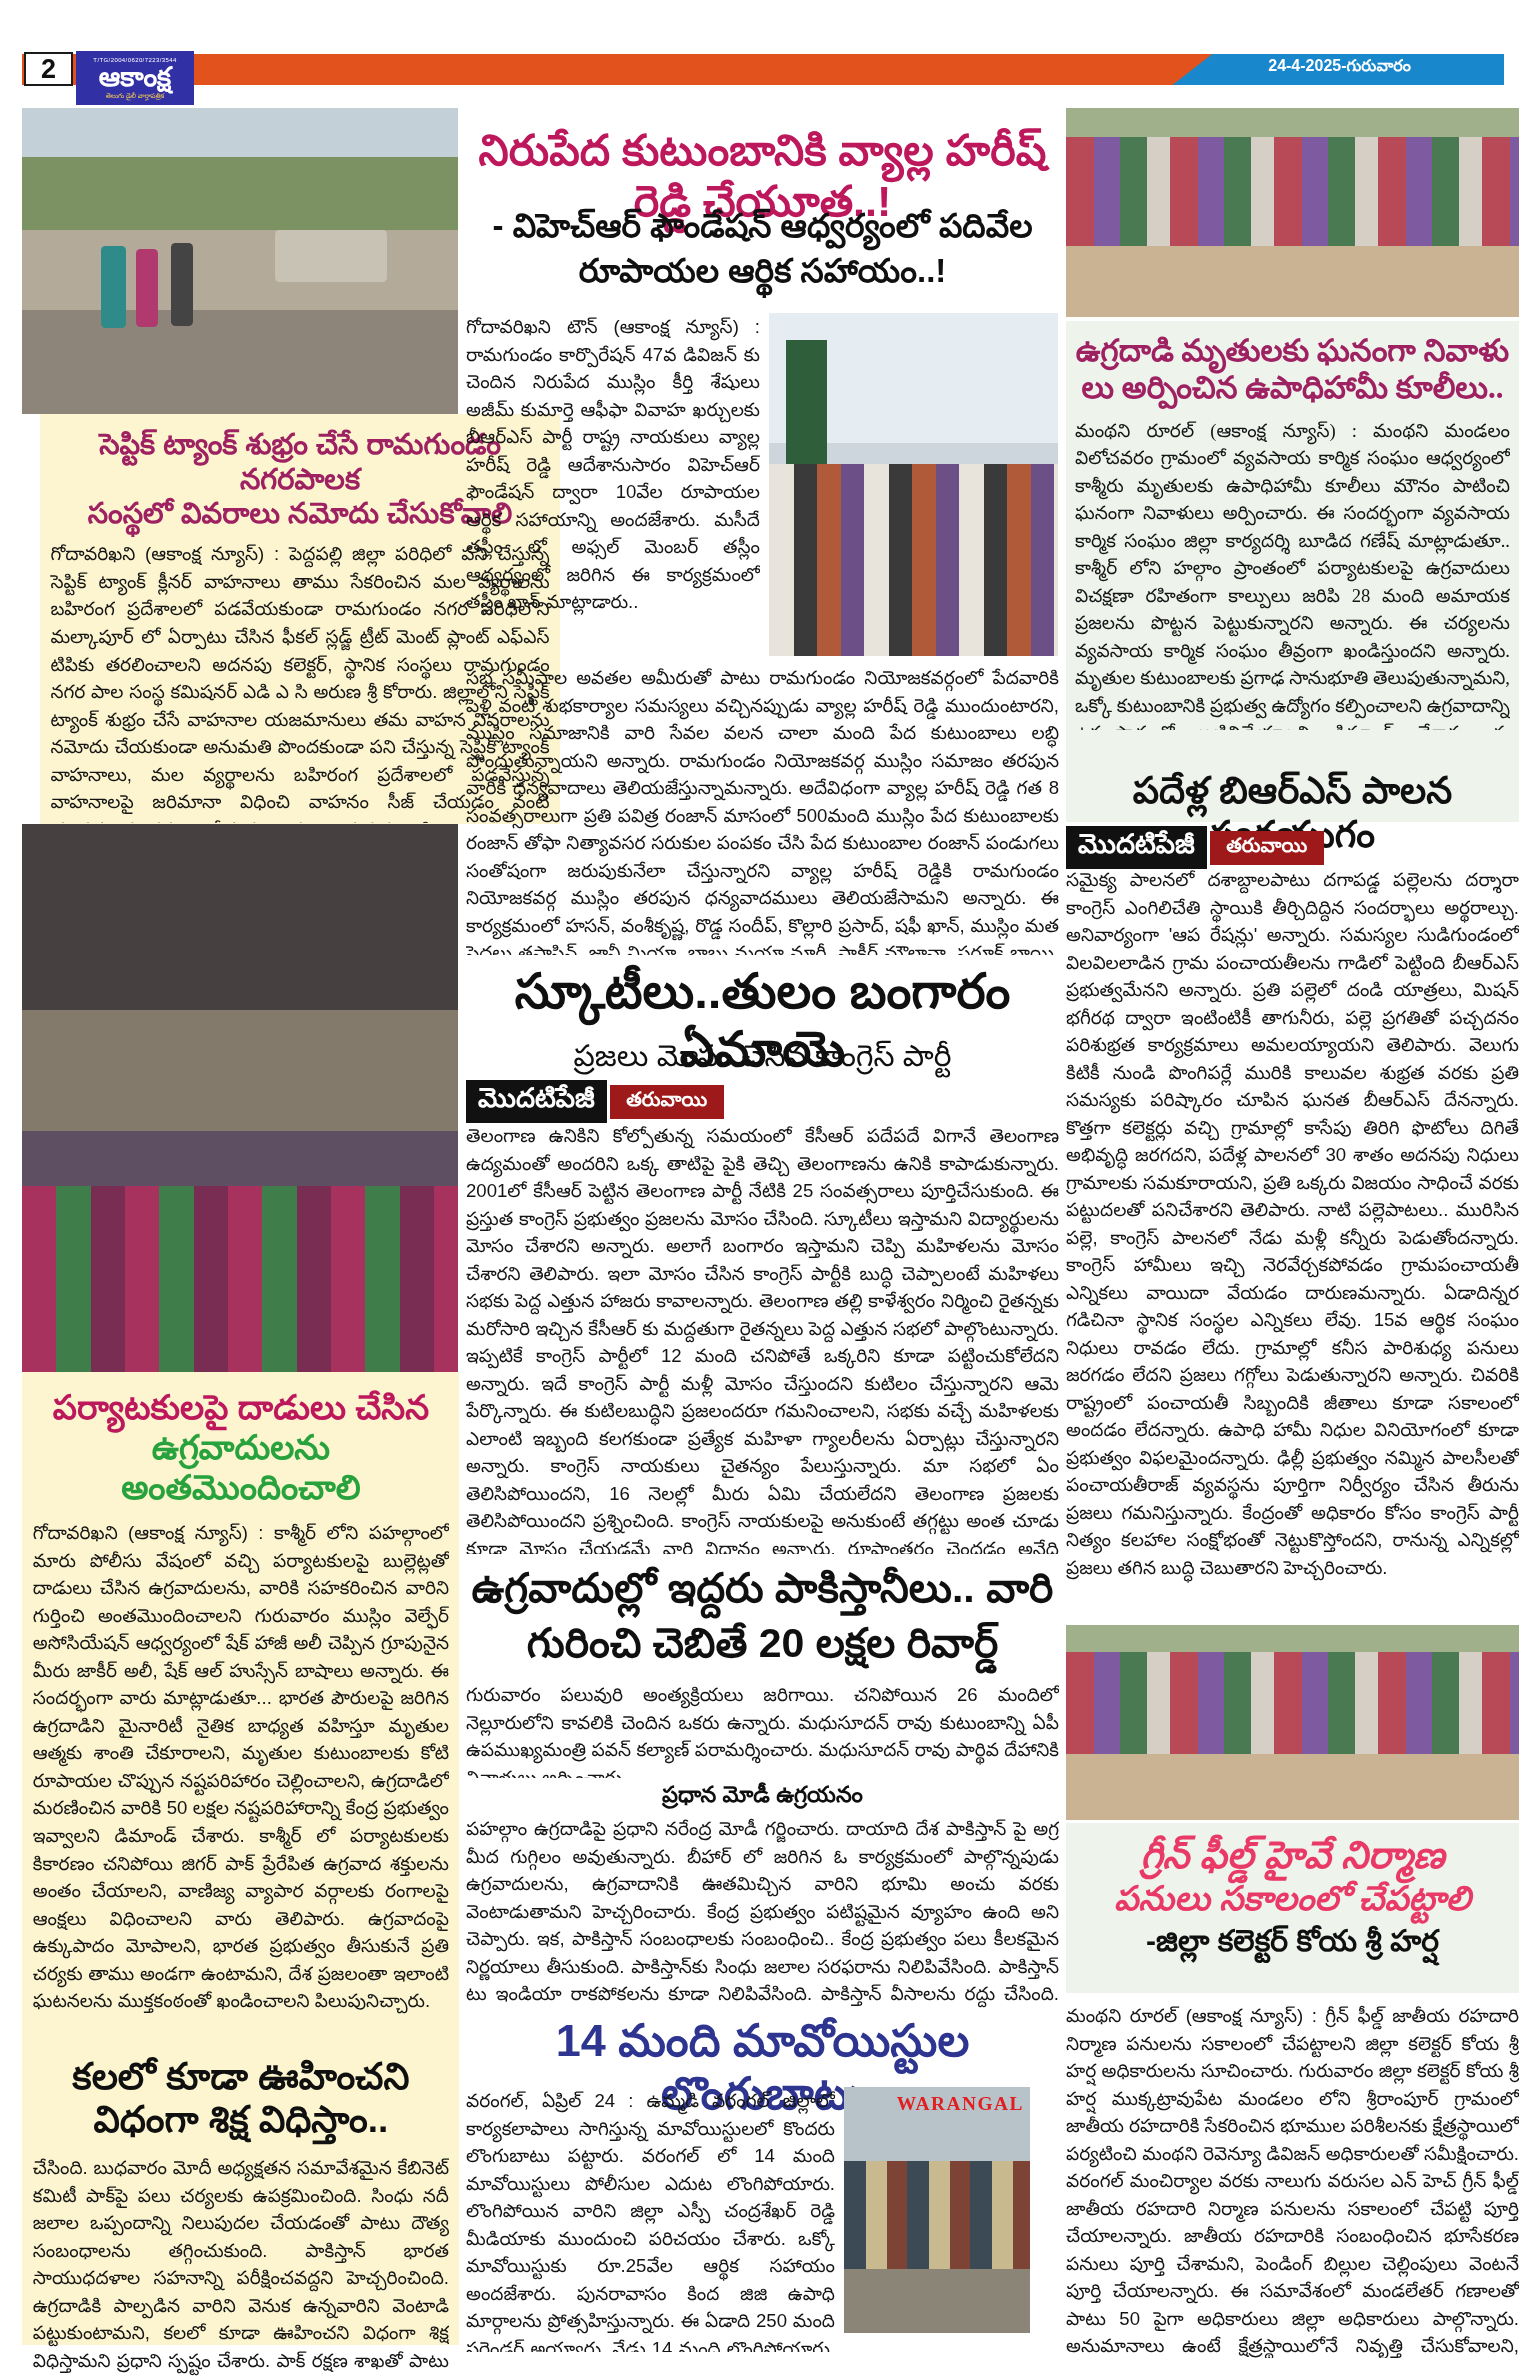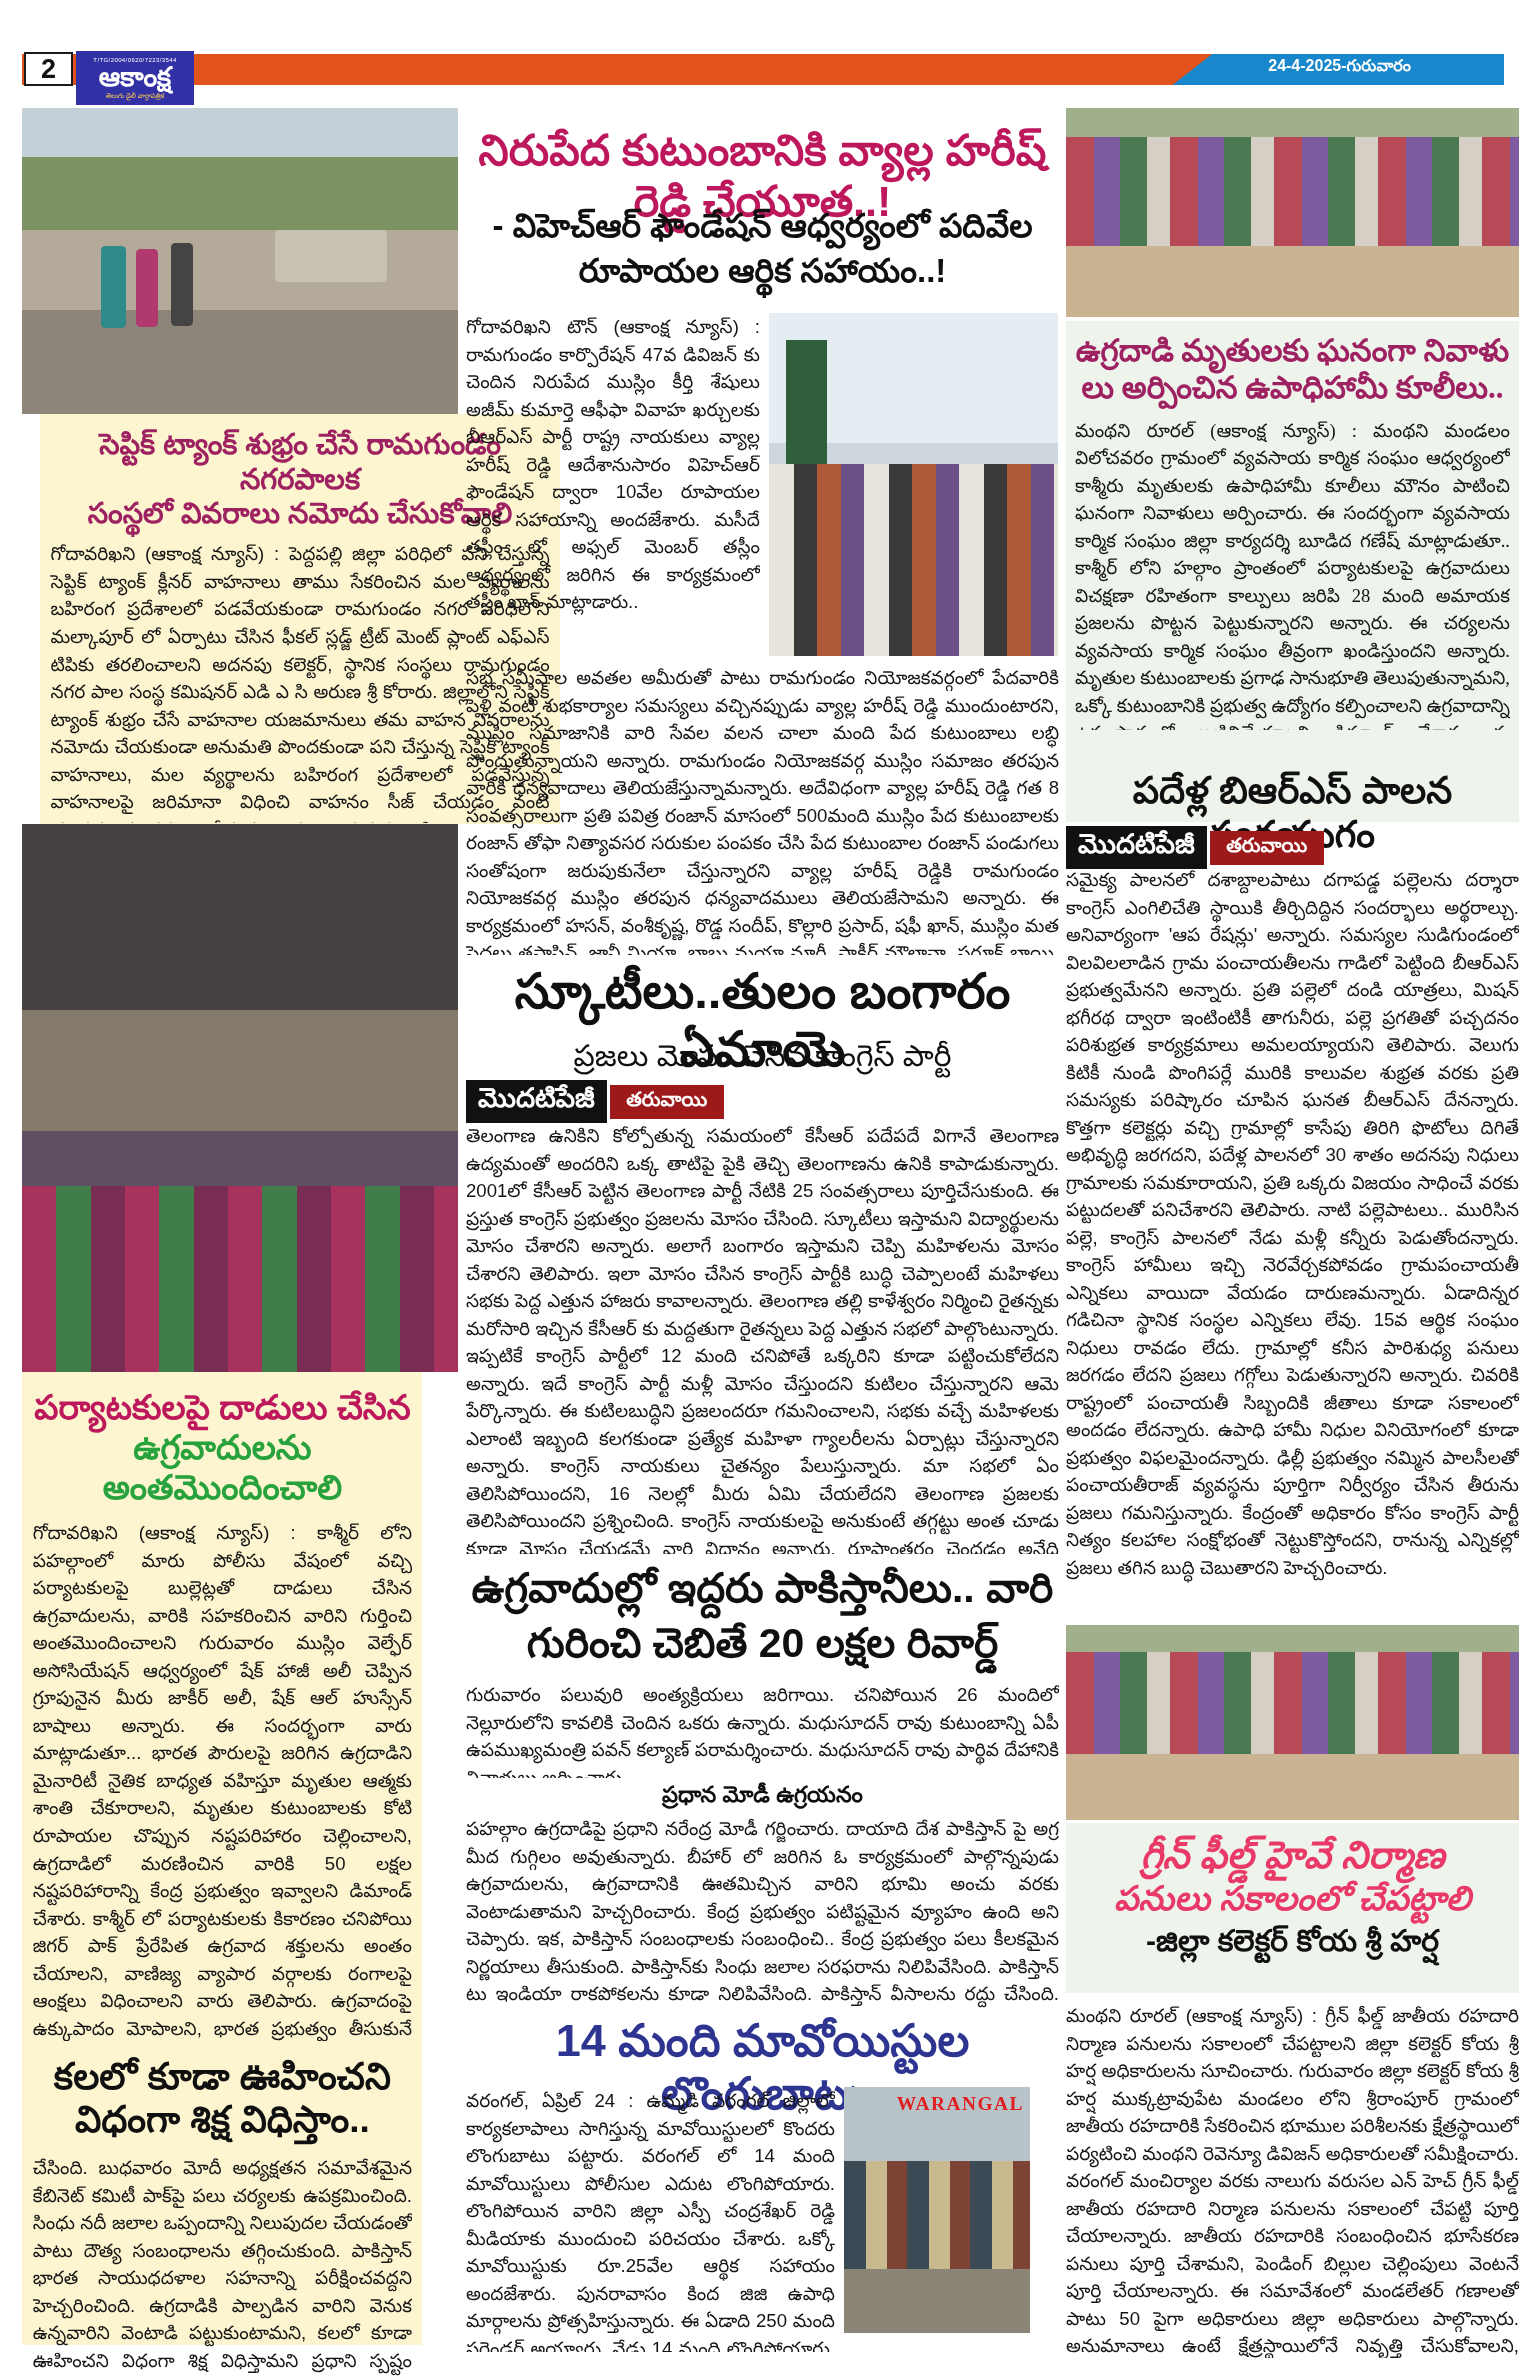--- a/index.html
+++ b/index.html
@@ -75,21 +75,21 @@
   </div>
 
   <div class="abs cream" style="left:40px;top:414px;width:520px;height:410px;padding:13.4px 10.4px;">
     <div class="hl hl-maroon" style="font-size:29px;">సెప్టిక్ ట్యాంక్ శుభ్రం చేసే రామగుండం నగరపాలక</div>
     <div class="hl hl-maroon" style="font-size:29px;margin-bottom:10.4px;">సంస్థలో వివరాలు నమోదు చేసుకోవాలి</div>
     <div class="body-txt" style="height:283px;">గోదావరిఖని (ఆకాంక్ష న్యూస్) : పెద్దపల్లి జిల్లా పరిధిలో పని చేస్తున్న సెప్టిక్ ట్యాంక్ క్లీనర్ వాహనాలు తాము సేకరించిన మల వ్యర్థాలను బహిరంగ ప్రదేశాలలో పడవేయకుండా రామగుండం నగర పరిధిలోని మల్కాపూర్ లో ఏర్పాటు చేసిన ఫీకల్ స్లడ్జ్ ట్రీట్ మెంట్ ప్లాంట్ ఎఫ్ఎస్ టిపికు తరలించాలని అదనపు కలెక్టర్, స్థానిక సంస్థలు రామగుండం నగర పాల సంస్థ కమిషనర్ ఎడి ఎ సి అరుణ శ్రీ కోరారు. జిల్లాలోని సెప్టిక్ ట్యాంక్ శుభ్రం చేసే వాహనాల యజమానులు తమ వాహన వివరాలను నమోదు చేయకుండా అనుమతి పొందకుండా పని చేస్తున్న సెప్టిక్ ట్యాంక్ వాహనాలు, మల వ్యర్థాలను బహిరంగ ప్రదేశాలలో పడవేస్తున్న వాహనాలపై జరిమానా విధించి వాహనం సీజ్ చేయడం వంటి చట్టపరమైన చర్యలు తీసుకుంటారని జాగురుకులండి అన్నారు. ఇలా ఎవరైనా అనుమతి పొందకుండా వుంటే తమ వాహన వివరాలతో మెంట్ రామగుండం నగర పాలక సంస్థ కార్యాలయంలో ఎన్విరాన్ మెంట్ ఇంజనీర్ ను సంప్రదించాలని అన్నారు. సెప్టిక్ ట్యాంక్ క్లీనర్ వాహనాల సేవలు పొందే కోరిక ప్రజలు ఫోన్ నెం. 14420 కు సంప్రదించాలని సూచించారు.</div>
   </div>
 
   <div class="abs photo ph-meeting" style="left:22.4px;top:824px;width:436px;height:548px;"></div>
 
-  <div class="abs cream" style="left:22.4px;top:1372px;width:400px;height:973px;padding:15px 10.4px;">
+  <div class="abs cream" style="left:22.4px;top:1372px;width:437px;height:973px;padding:15px 10.4px;">
     <div class="hl hl-red" style="font-size:34px;">పర్యాటకులపై దాడులు చేసిన</div>
     <div class="hl hl-green" style="font-size:34px;margin-bottom:12px;">ఉగ్రవాదులను అంతమొందించాలి</div>
     <div class="body-txt" style="height:522px;">గోదావరిఖని (ఆకాంక్ష న్యూస్) : కాశ్మీర్ లోని పహల్గాంలో మారు పోలీసు వేషంలో వచ్చి పర్యాటకులపై బుల్లెట్లతో దాడులు చేసిన ఉగ్రవాదులను, వారికి సహకరించిన వారిని గుర్తించి అంతమొందించాలని గురువారం ముస్లిం వెల్ఫేర్ అసోసియేషన్ ఆధ్వర్యంలో షేక్ హాజీ అలీ చెప్పిన గ్రూపునైన మీరు జాకీర్ అలీ, షేక్ ఆల్ హుస్సేన్ బాషాలు అన్నారు. ఈ సందర్భంగా వారు మాట్లాడుతూ... భారత పౌరులపై జరిగిన ఉగ్రదాడిని మైనారిటీ నైతిక బాధ్యత వహిస్తూ మృతుల ఆత్మకు శాంతి చేకూరాలని, మృతుల కుటుంబాలకు కోటి రూపాయల చొప్పున నష్టపరిహారం చెల్లించాలని, ఉగ్రదాడిలో మరణించిన వారికి 50 లక్షల నష్టపరిహారాన్ని కేంద్ర ప్రభుత్వం ఇవ్వాలని డిమాండ్ చేశారు. కాశ్మీర్ లో పర్యాటకులకు కికారణం చనిపోయి జిగర్ పాక్ ప్రేరేపిత ఉగ్రవాద శక్తులను అంతం చేయాలని, వాణిజ్య వ్యాపార వర్గాలకు రంగాలపై ఆంక్షలు విధించాలని వారు తెలిపారు. ఉగ్రవాదంపై ఉక్కుపాదం మోపాలని, భారత ప్రభుత్వం తీసుకునే ప్రతి చర్యకు తాము అండగా ఉంటామని, దేశ ప్రజలంతా ఇలాంటి ఘటనలను ముక్తకంఠంతో ఖండించాలని పిలుపునిచ్చారు.</div>
     <div class="hl hl-black" style="font-size:37px;margin-top:13.4px;">కలలో కూడా ఊహించని</div>
     <div class="hl hl-black" style="font-size:37px;margin-bottom:12px;">విధంగా శిక్ష విధిస్తాం..</div>
     <div class="body-txt" style="height:224px;">చేసింది. బుధవారం మోదీ అధ్యక్షతన సమావేశమైన కేబినెట్ కమిటీ పాక్‌పై పలు చర్యలకు ఉపక్రమించింది. సింధు నదీ జలాల ఒప్పందాన్ని నిలుపుదల చేయడంతో పాటు దౌత్య సంబంధాలను తగ్గించుకుంది. పాకిస్తాన్ భారత సాయుధదళాల సహనాన్ని పరీక్షించవద్దని హెచ్చరించింది. ఉగ్రదాడికి పాల్పడిన వారిని వెనుక ఉన్నవారిని వెంటాడి పట్టుకుంటామని, కలలో కూడా ఊహించని విధంగా శిక్ష విధిస్తామని ప్రధాని స్పష్టం చేశారు. పాక్ రక్షణ శాఖతో పాటు దేశ విదేశాల్లో భారత్ దౌత్యపరమైన చర్యలను ముమ్మరం చేసి ఉగ్రవాదంపై కఠిన వైఖరిని ప్రపంచ దేశాల ముందు ఉంచాలని నిర్ణయించింది.</div>
   </div>
 
   <div class="abs hl hl-red" style="left:466px;top:125px;width:593px;font-size:43px;">నిరుపేద కుటుంబానికి వ్యాల్ల హరీష్ రెడ్డి చేయూత..!</div>
   <div class="abs hl hl-black" style="left:466px;top:207px;width:593px;font-size:33px;">- విహెచ్ఆర్ ఫౌండేషన్ ఆధ్వర్యంలో పదివేల</div>

